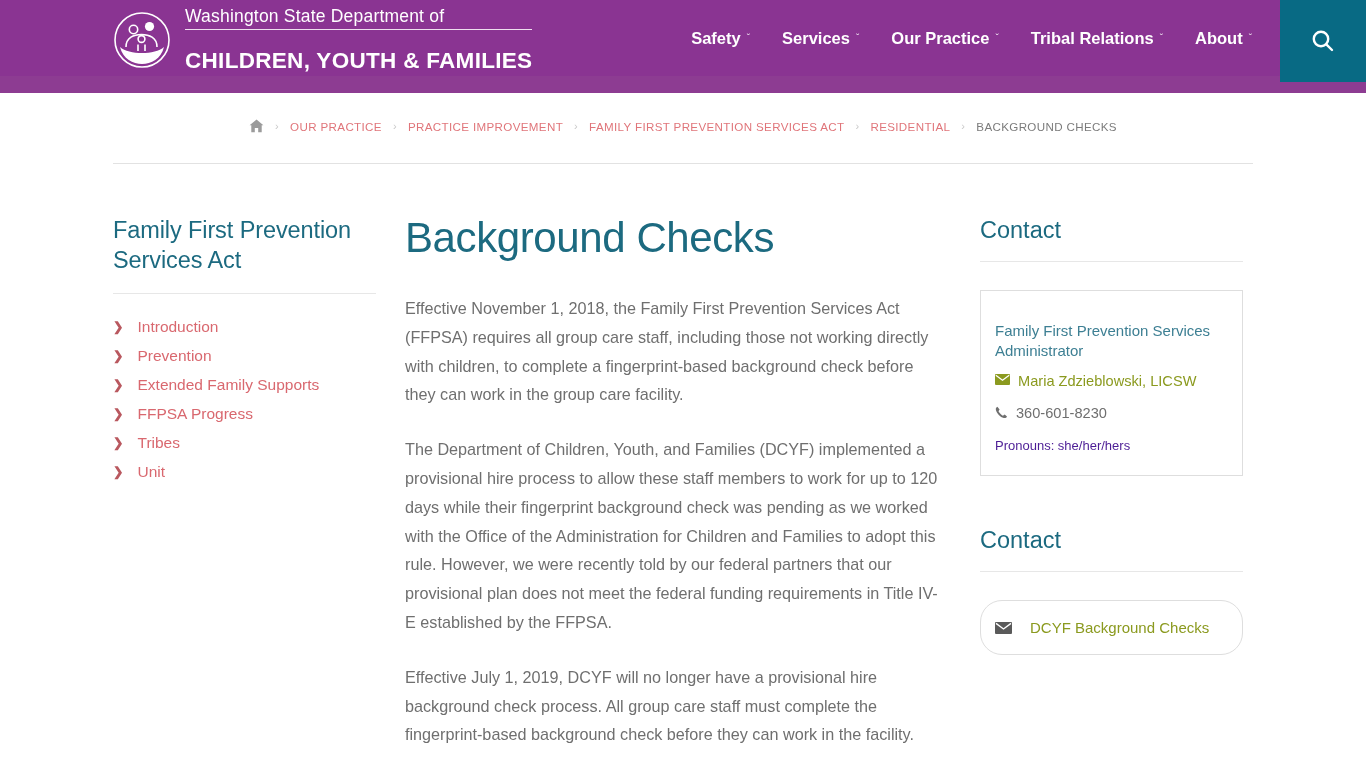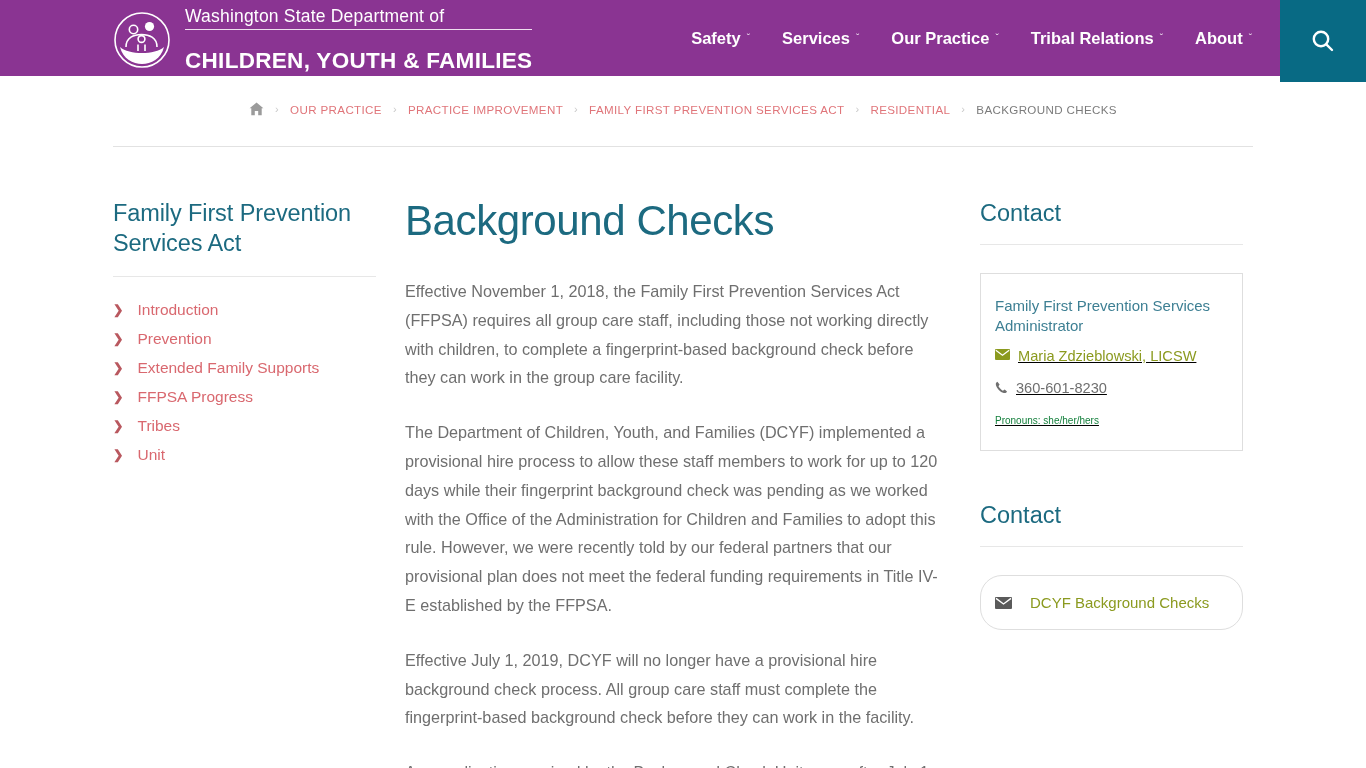--- a/index.html
+++ b/index.html
@@ -9,21 +9,21 @@
     width: 1366px; height: 768px;
     overflow: hidden;
     background: #ffffff;
     font-family: "Liberation Sans", sans-serif;
     -webkit-font-smoothing: antialiased;
   }
 
   
   .header {
     position: relative;
-    height: 76px;
+    height: 93px;
     background: #8a3a8f;
     background: linear-gradient(to right, #8d3c92 0%, #8d3c92 100%);
     display: flex;
     align-items: center;
   }
   .header-purple {
     position: absolute;
     left: 0; top: 0;
     width: 1280px; height: 76px;
     background: #8a3492;
@@ -224,36 +224,35 @@
     width: 263px;
     border: 1px solid #dedede;
     background: #fff;
     padding: 22px 14px 20px 14px;
   }
   .contact-role {
     color: #3d7f93;
     font-size: 15px;
     line-height: 19.5px;
     font-weight: 400;
-    margin: 0 0 12px 0;
+    margin: 8px 0 12px 0;
   }
   .contact-row {
     display: flex;
     align-items: flex-start;
     gap: 8px;
     margin-bottom: 13px;
     font-size: 14.6px;
     line-height: 19px;
-    text-decoration: underline;
   }
   .contact-row:last-child { margin-bottom: 0; }
   .ci { flex: 0 0 auto; display:flex; align-items:center; padding-top:2px; }
   .email-link { color: #8b9a1f; text-decoration: none; cursor: pointer; }
   .phone-text { color: #6f6f6f; }
-  .pronouns { color: #15803d; font-size: 10px; }
+  .pronouns { color: #4c1d95; font-size: 13px; }
   .contact-box.compact {
     padding: 18px 14px;
     display: flex;
     align-items: center;
     border-radius: 22px;
   }
   .contact-box.compact .ci { padding-top: 0; margin-right: 18px; }
   .compact-link { color: #8b9a1f; font-size: 15px; text-decoration:none; cursor:pointer; }
   .block-gap-2 { margin-top: 50px; }
 </style>

